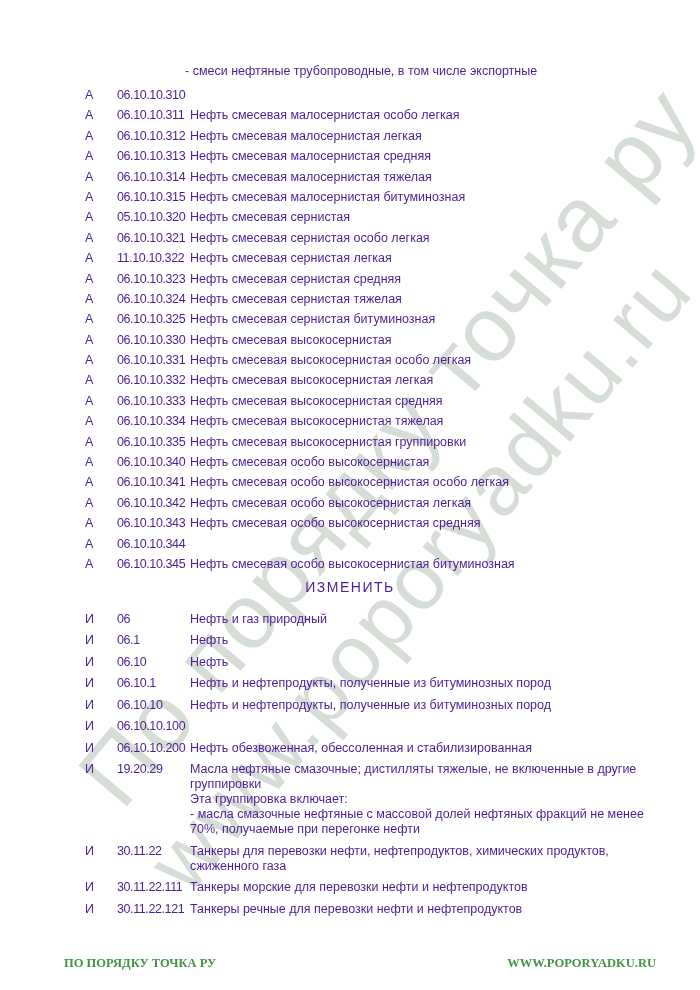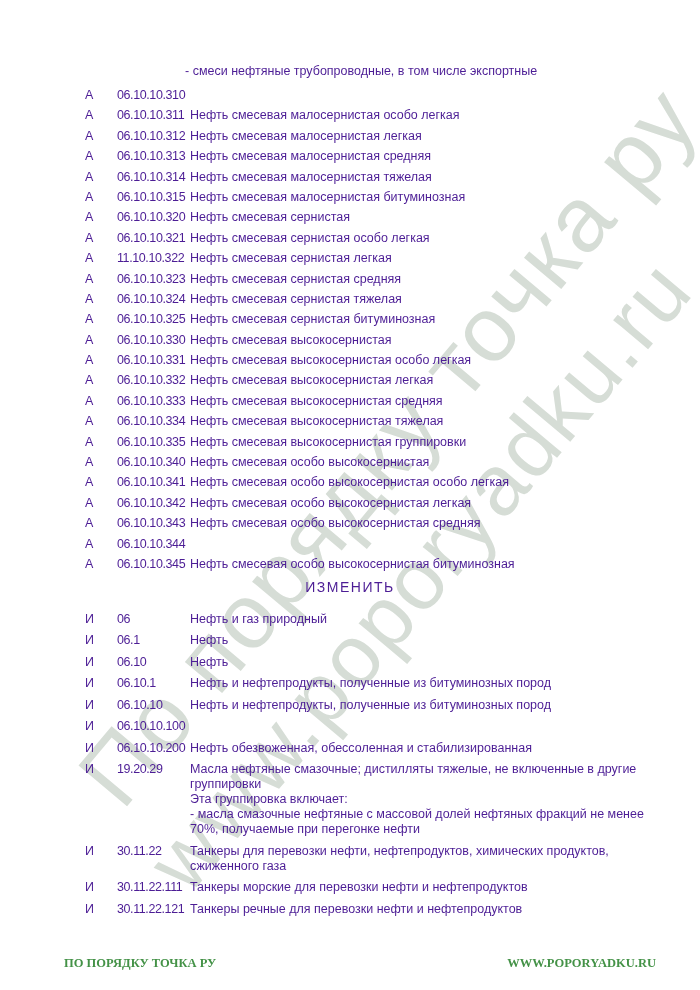--- a/index.html
+++ b/index.html
@@ -110,21 +110,21 @@
           <span class="cell code">06.10.10.314</span>
           <span class="cell desc">Нефть смесевая малосернистая тяжелая</span>
         </div>
         <div class="row">
           <span class="cell letter">А</span>
           <span class="cell code">06.10.10.315</span>
           <span class="cell desc">Нефть смесевая малосернистая битуминозная</span>
         </div>
         <div class="row">
           <span class="cell letter">А</span>
-          <span class="cell code">06.10.10.320</span>
+          <span class="cell code">05.10.10.320</span>
           <span class="cell desc">Нефть смесевая сернистая</span>
         </div>
         <div class="row">
           <span class="cell letter">А</span>
           <span class="cell code">06.10.10.321</span>
           <span class="cell desc">Нефть смесевая сернистая особо легкая</span>
         </div>
         <div class="row">
           <span class="cell letter">А</span>
           <span class="cell code">11.10.10.322</span>

